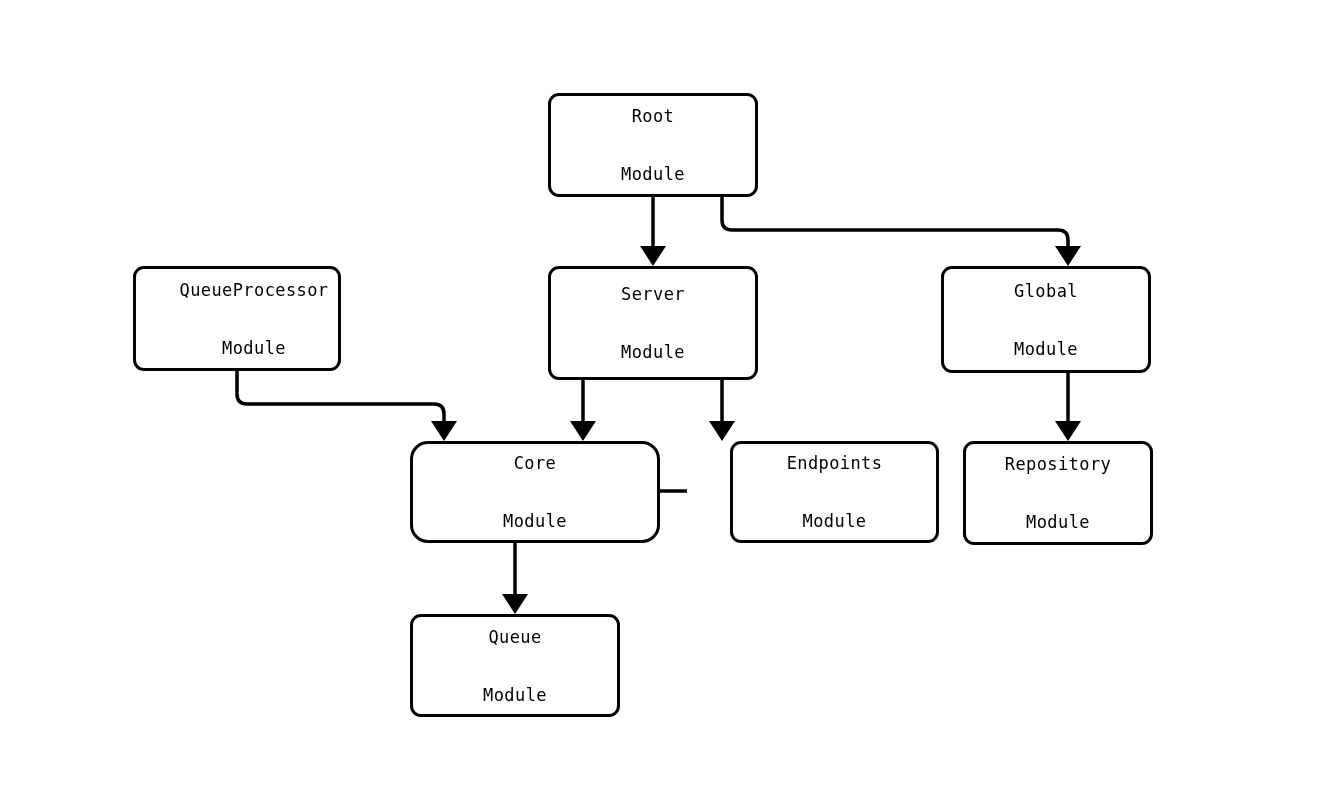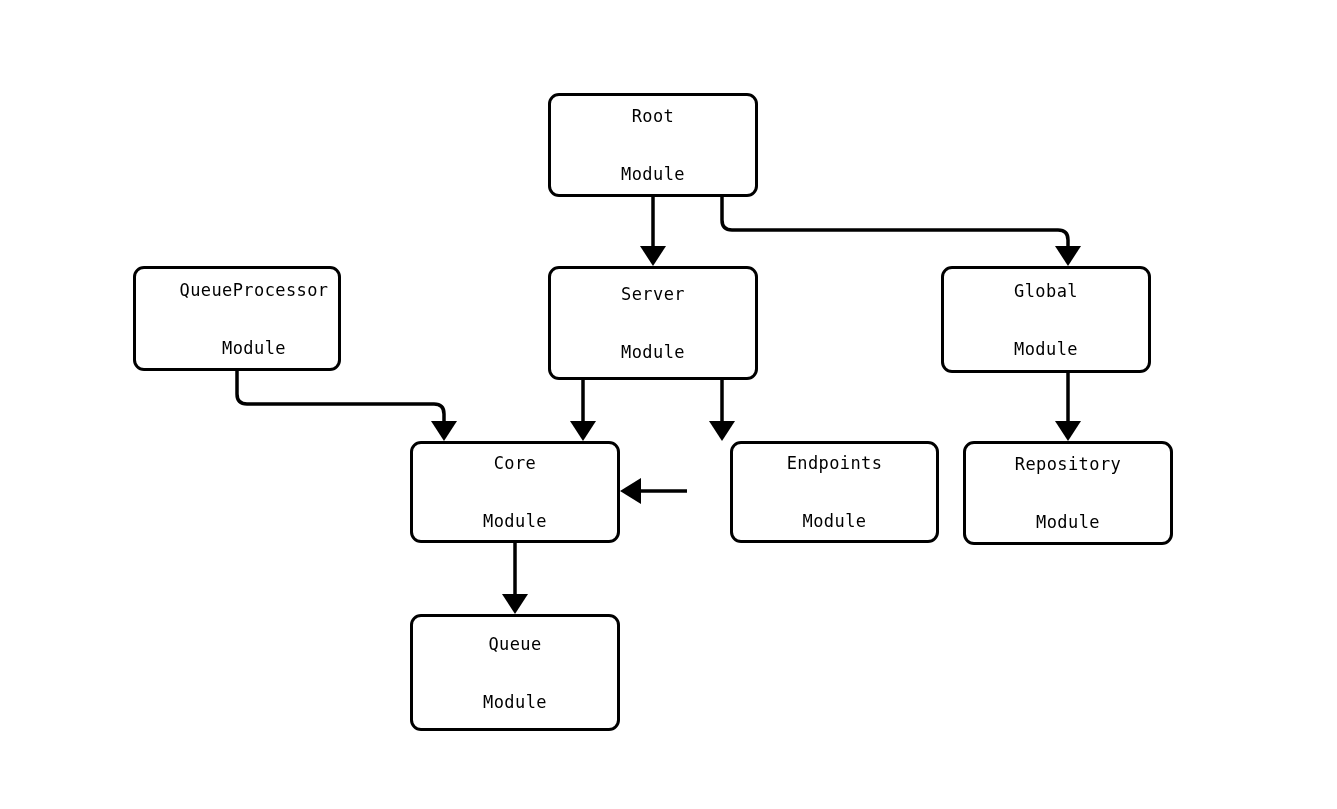--- a/index.html
+++ b/index.html
@@ -99,33 +99,33 @@
   <div class="node" id="node-server" style="left: 548px; top: 266px; width: 210px; height: 114px;">
     <span class="line1">Server</span>
     <span class="line2">Module</span>
   </div>
 
   <div class="node" id="node-global" style="left: 910px; top: 266px; width: 210px; height: 107px; margin-left: 31px;">
     <span class="line1">Global</span>
     <span class="line2">Module</span>
   </div>
 
-  <div class="node" id="node-core" style="left: 410px; top: 441px; width: 210px; height: 102px;">
+  <div class="node" id="node-core" style="left: 410px; top: 441px; width: 250px; height: 102px; border-radius: 18px;">
     <span class="line1">Core</span>
     <span class="line2">Module</span>
   </div>
 
   <div class="node" id="node-endpoints" style="left: 687px; top: 441px; width: 209px; height: 102px; margin-left: 43px;">
     <span class="line1">Endpoints</span>
     <span class="line2">Module</span>
   </div>
 
-  <div class="node" id="node-repository" style="left: 963px; top: 441px; width: 210px; height: 104px;">
+  <div class="node" id="node-repository" style="left: 963px; top: 441px; width: 190px; height: 104px;">
     <span class="line1">Repository</span>
     <span class="line2">Module</span>
   </div>
 
-  <div class="node" id="node-queue" style="left: 410px; top: 614px; width: 210px; height: 117px;">
+  <div class="node" id="node-queue" style="left: 410px; top: 614px; width: 210px; height: 103px;">
     <span class="line1">Queue</span>
     <span class="line2">Module</span>
   </div>
 
 </div>
 
 </body></html>

